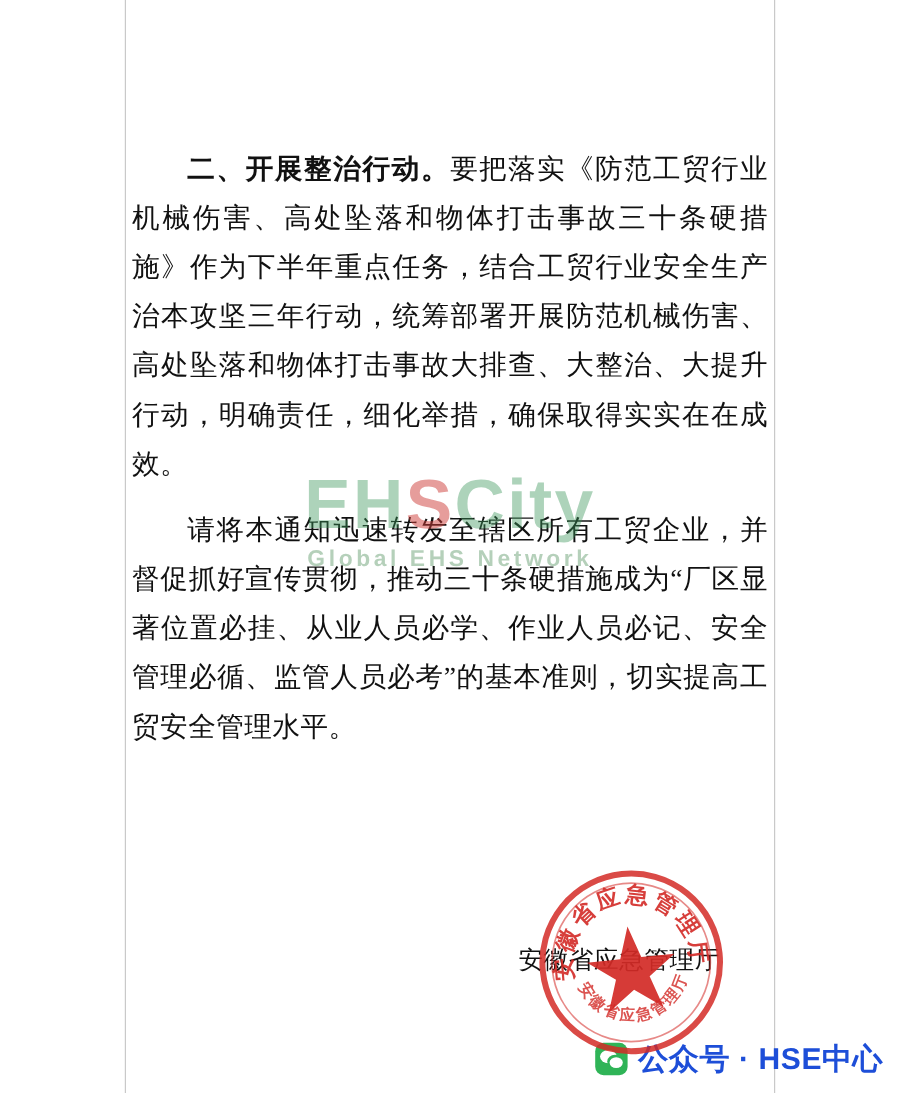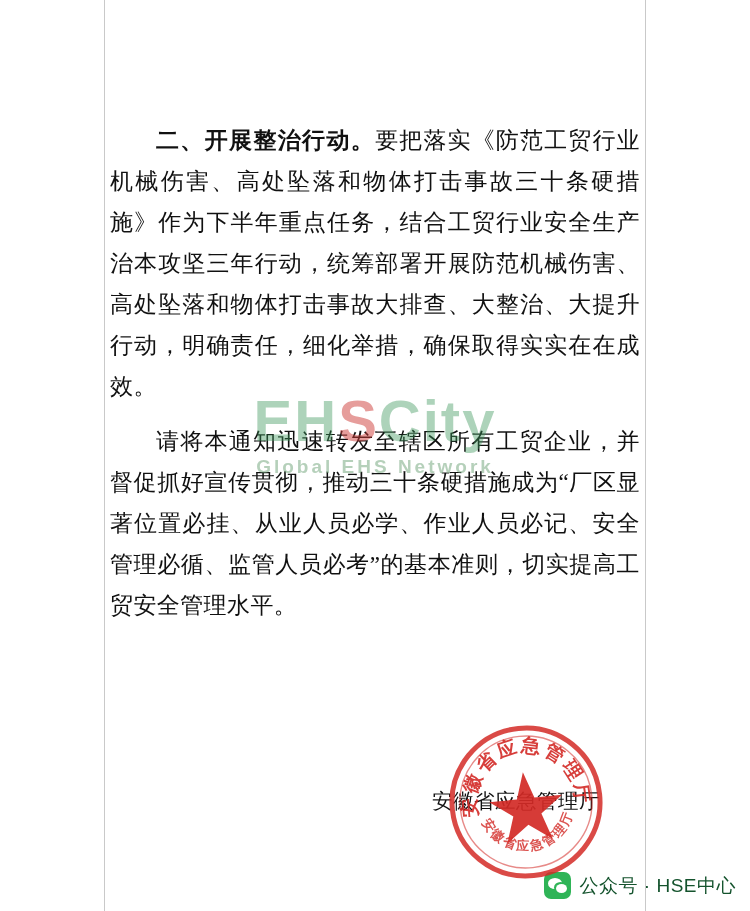--- a/index.html
+++ b/index.html
@@ -139,23 +139,23 @@
     width: 14px; height: 11px;
     left: 4px; top: 6px;
   }
   .channel .wechat-icon::after {
     width: 11px; height: 9px;
     left: 12px; top: 12px;
     box-shadow: -1px -1px 0 1px #2fb457;
   }
   .channel .channel-text {
     font-family: "Liberation Sans", sans-serif;
-    font-size: 19px;
-    font-weight: normal;
-    color: #14532d;
+    font-size: 25px;
+    font-weight: bold;
+    color: #1d4ed8;
     letter-spacing: 0.5px;
   }
 </style>
 </head>
 <body>
 
 <div class="page">
 
   <div class="rule rule-left"></div>
   <div class="rule rule-right"></div>

